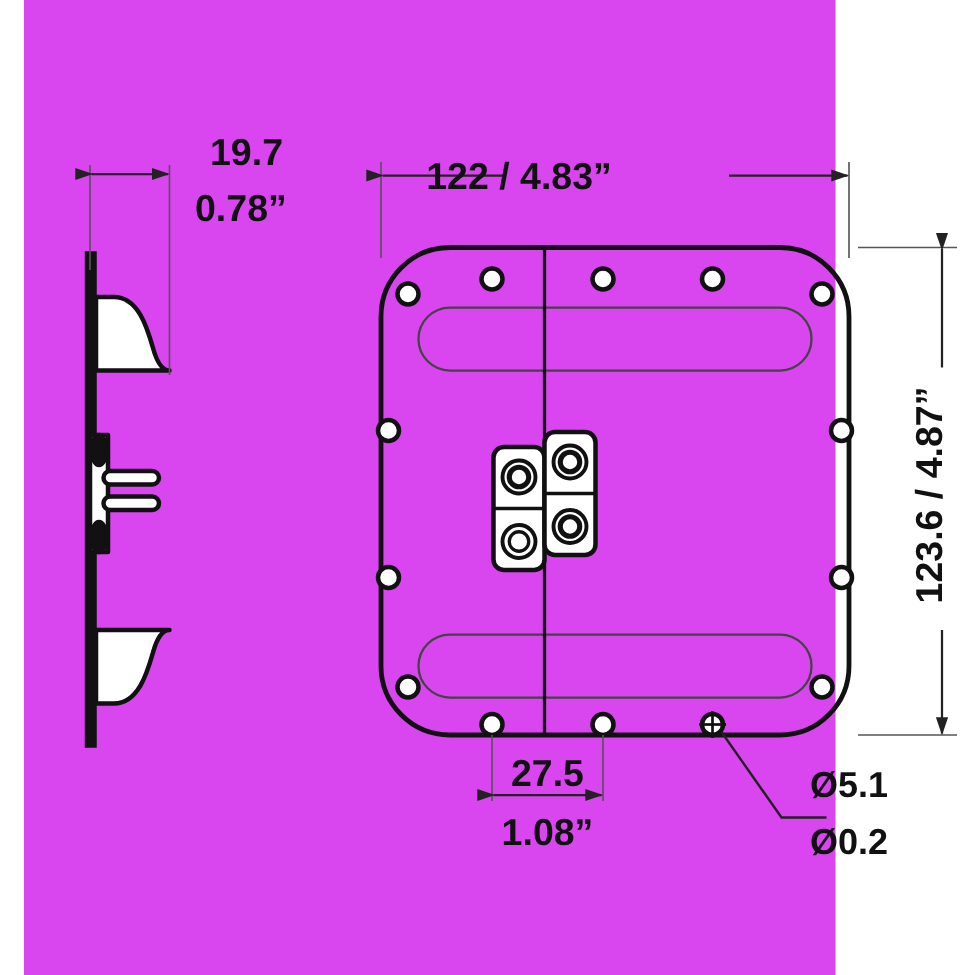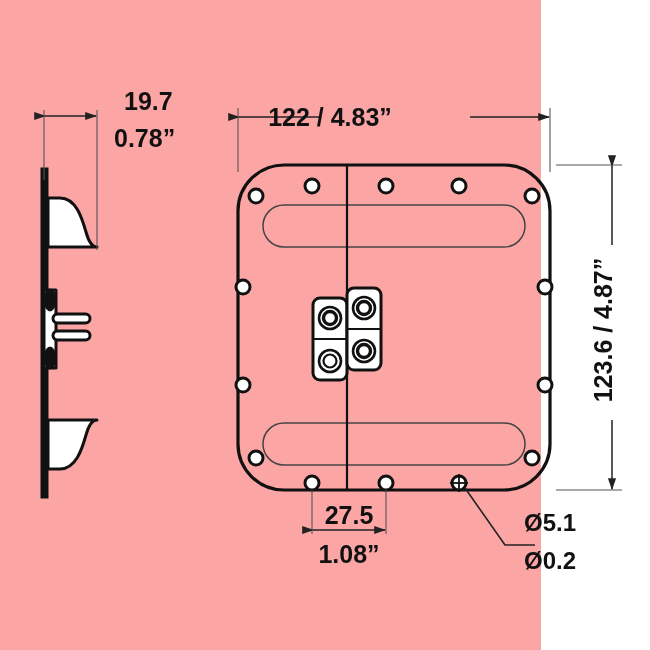--- a/index.html
+++ b/index.html
@@ -10,21 +10,22 @@
   body {
     width: 650px;
     height: 650px;
     font-family: "Liberation Sans", sans-serif;
     overflow: hidden;
   }
   #drawing-root {
     position: relative;
     width: 541px;
     height: 650px;
-    background: #fca5a5;
+    background: #d946ef;
+    margin-left: 16px;
   }
   svg.cad {
     display: block;
     width: 650px;
     height: 650px;
   }
   .dim-text {
     font-family: "Liberation Sans", sans-serif;
     font-weight: bold;
     font-size: 25px;

